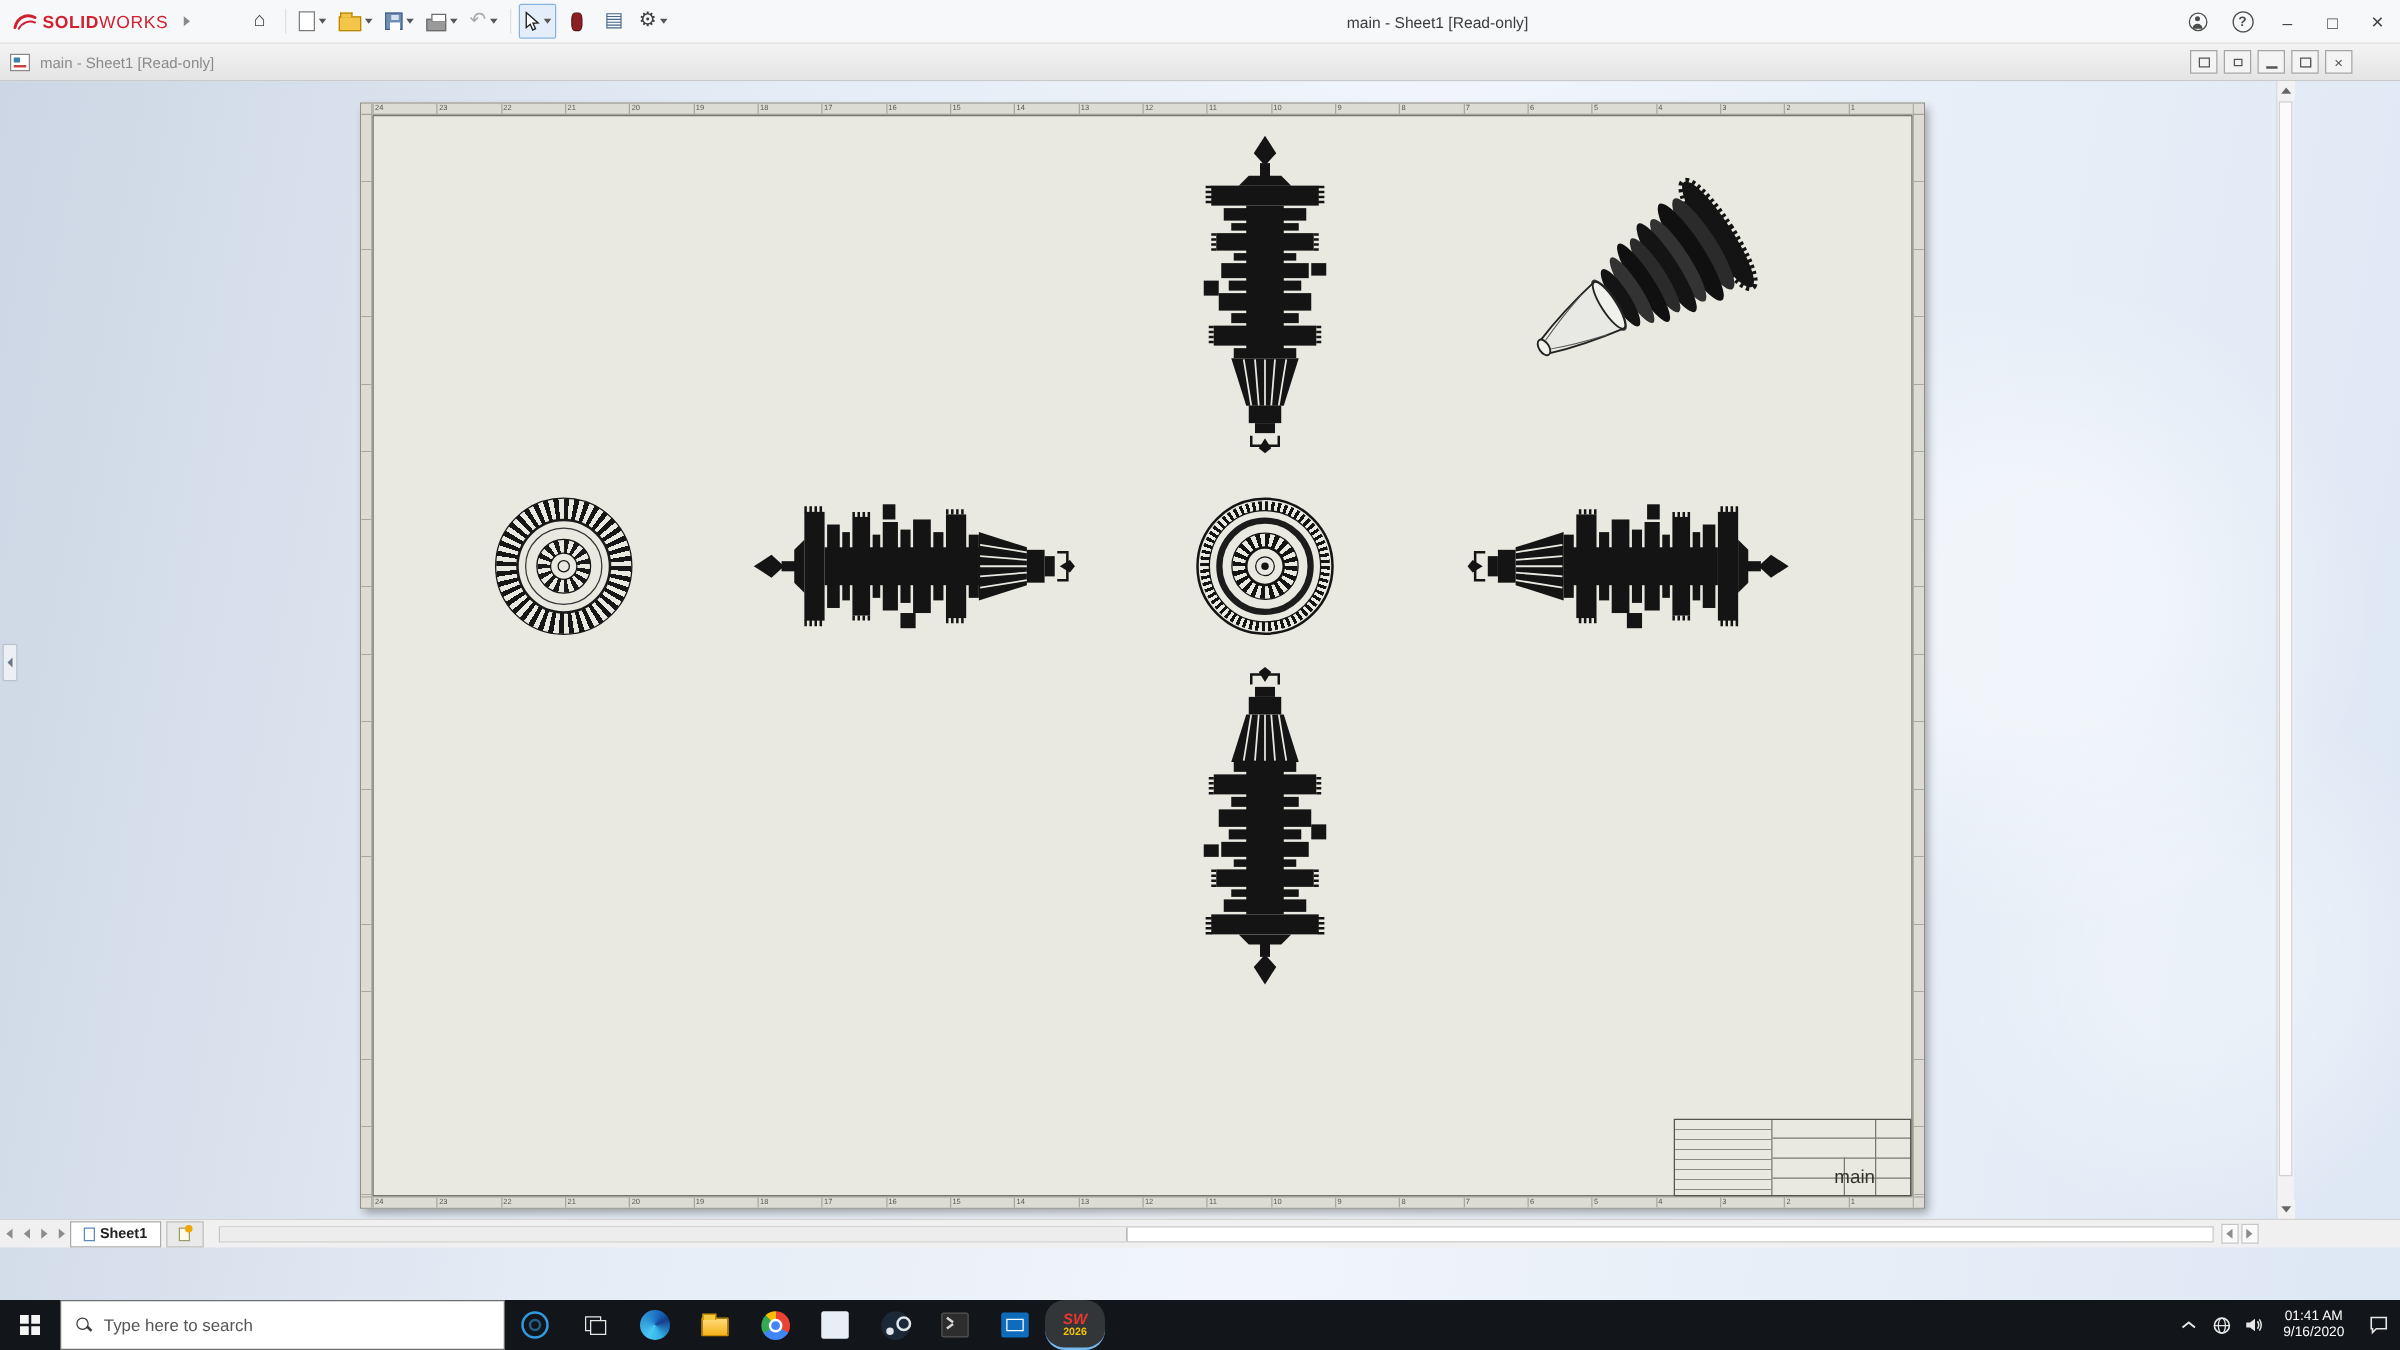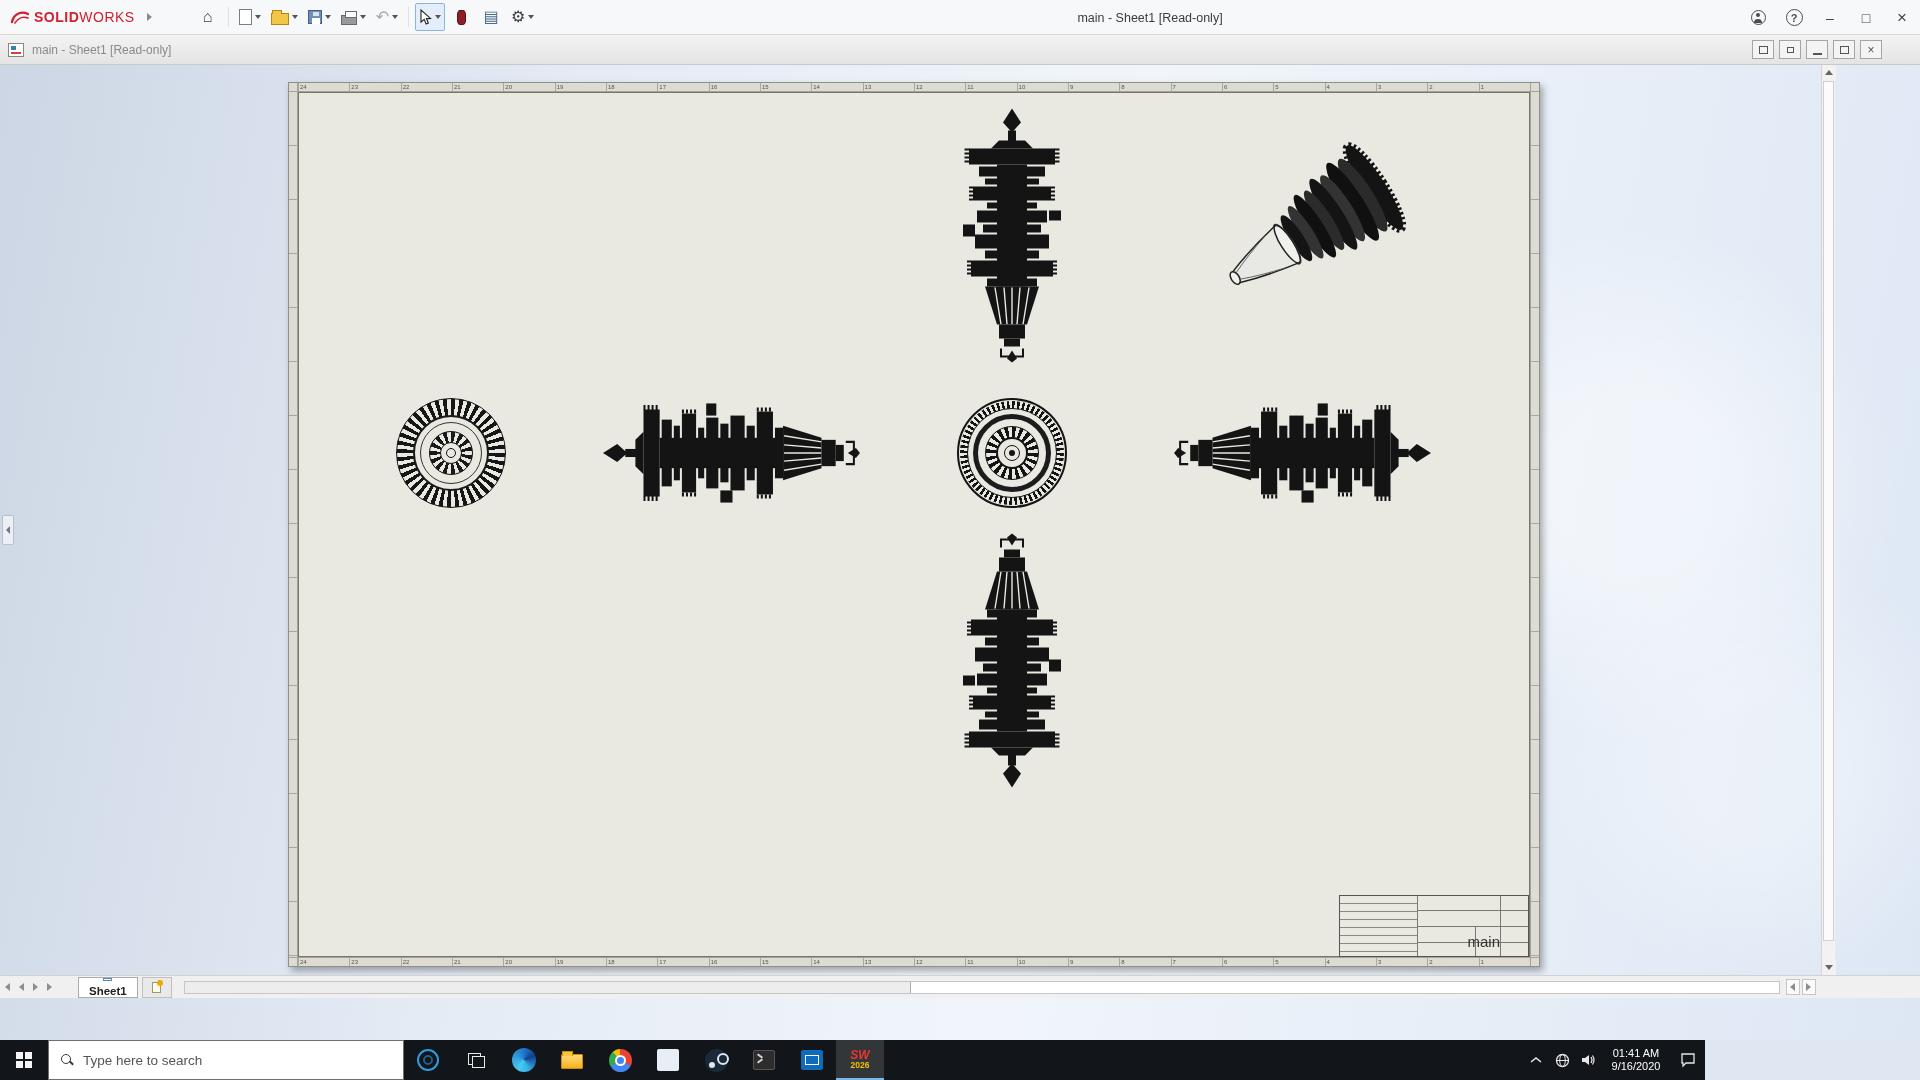--- a/index.html
+++ b/index.html
@@ -131,37 +131,37 @@
   .tb-rows { position:absolute; left:0; top:0; width:78px; height:100%;
              background-image:repeating-linear-gradient(to bottom, transparent 0 7px, #8b8b83 7px 8px);
              border-right:1px solid #7a7a72; }
 
   
   .statusrow { position:absolute; left:0; top:975px; width:1920px; height:23px; background:#f0f0f0;
                border-top:1px solid #d2d2d2; display:flex; align-items:center; }
   .nav-btn { width:14px; height:16px; display:flex; align-items:center; justify-content:center; }
   .tri-l { width:0; height:0; border-right:5px solid #8d8d8d; border-top:4px solid transparent; border-bottom:4px solid transparent; }
   .tri-r { width:0; height:0; border-left:5px solid #8d8d8d; border-top:4px solid transparent; border-bottom:4px solid transparent; }
-  .sheet-tab { margin-left:22px; height:21px; background:#fff; border:1px solid #ababab; display:flex;
-               align-items:center; gap:4px; padding:0 10px; font-size:11.5px; font-weight:bold; color:#222;flex-direction:column; }
+  .sheet-tab { height:21px; background:#fff; border:1px solid #ababab; display:flex;
+               align-items:center; gap:4px; padding:0 10px; font-size:11.5px; font-weight:bold; color:#222; }
   .tab-page { width:9px; height:11px; background:#fff; border:1px solid #5a8ab8; }
   .add-tab { margin-left:4px; height:21px; width:30px; background:#e9e9e9; border:1px solid #c0c0c0;
              display:flex; align-items:center; justify-content:center; }
   .add-page { width:9px; height:11px; background:#fffbe8; border:1px solid #9a9a6a; position:relative; }
   .add-page:before { content:""; position:absolute; right:-3px; top:-3px; width:6px; height:6px;
                      border-radius:50%; background:#f0a800; }
   .hscroll { margin-left:12px; width:1596px; height:13px; background:#ffffff; border:1px solid #c6c6c6; position:relative; }
   .hs-thumb { position:absolute; left:0; top:0; height:11px; width:726px; background:#ededed; border-right:1px solid #a8a8a8; }
   .sr-arrows { display:flex; gap:2px; margin-left:6px; }
   .sr-arrows .nav-btn { border:1px solid #c6c6c6; background:#fafafa; }
 
   
-  .taskbar { position:absolute; left:0; top:1040px; width:1705px; height:40px; background:#121519;
+  .taskbar { position:absolute; left:0; top:1040px; width:1920px; height:40px; background:#121519;
              display:flex; align-items:flex-end; }
-  .tb-task { height:40px; display:flex; align-items:center; justify-content:center; }
+  .tb-task { height:40px; display:flex; align-items:center; justify-content:center;border-radius:16px; }
   .start { width:48px; }
   .win-logo { display:grid; grid-template-columns:7px 7px; grid-template-rows:7px 7px; gap:1.5px; }
   .win-logo i { background:#f5f5f5; }
   .searchbox { width:356px; height:40px; background:#ffffff; border:1px solid #6f6f6f; display:flex; align-items:center; }
   .mag { width:12px; height:12px; position:relative; margin:0 10px 0 12px; }
   .mag:before { content:""; position:absolute; left:0; top:0; width:8px; height:8px; border:1.8px solid #3a3a3a; border-radius:50%; }
   .mag:after { content:""; position:absolute; left:8px; top:8px; width:5px; height:1.8px; background:#3a3a3a; transform:rotate(45deg); }
   .searchbox input { border:none; outline:none; font-size:13.5px; color:#444; width:280px; background:transparent;
                      font-family:"Liberation Sans", sans-serif; }
   .searchbox input::placeholder { color:#555; opacity:1; }

